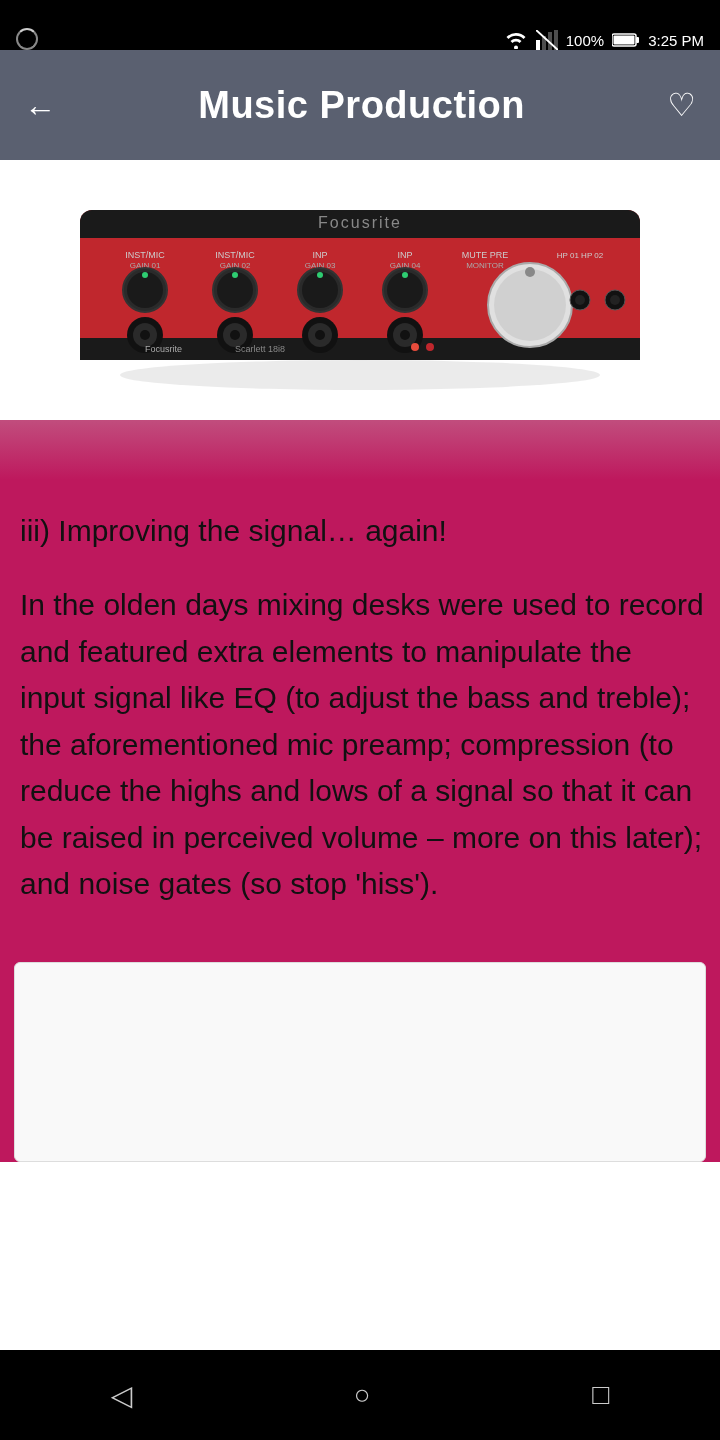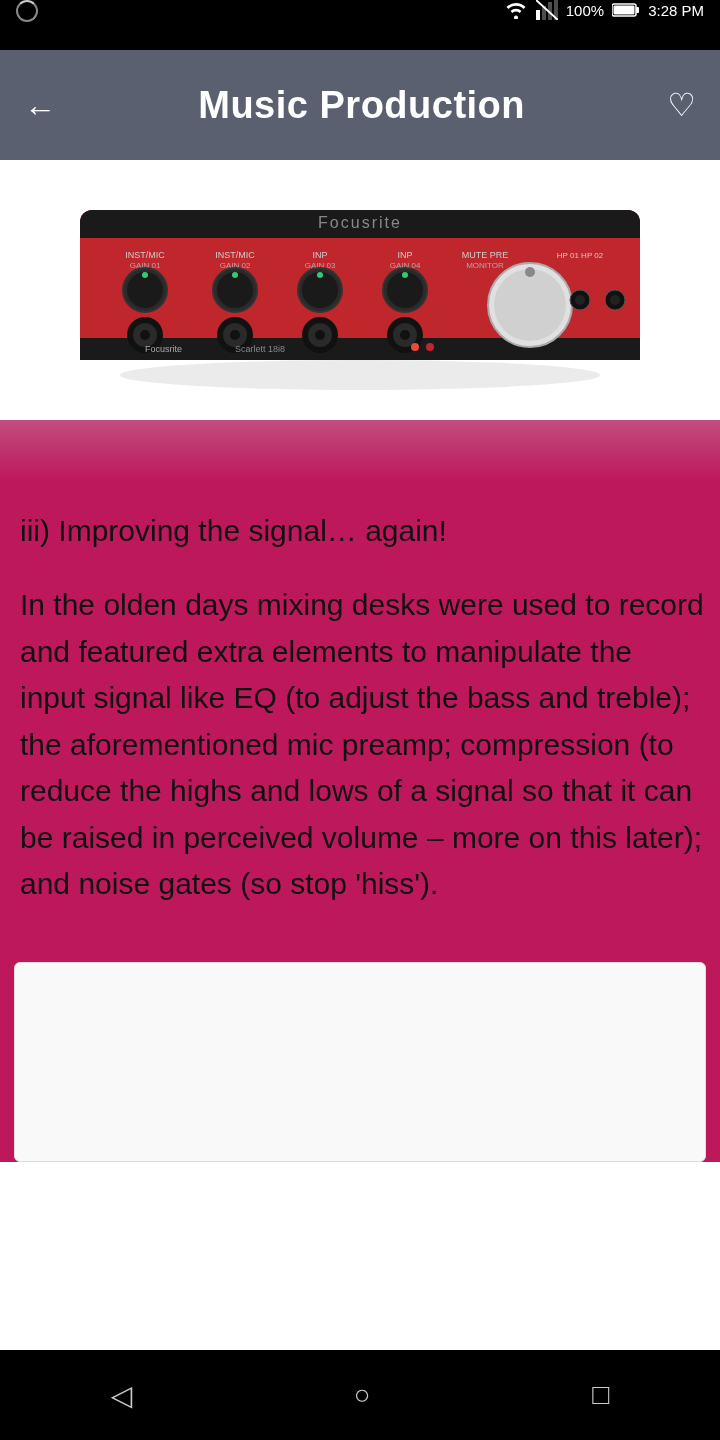--- a/index.html
+++ b/index.html
@@ -11,21 +11,21 @@
       font-family: sans-serif;
       overflow-x: hidden;
     }
 
     
     .status-bar {
       width: 720px;
       height: 50px;
       background: #000;
       display: flex;
-      align-items: flex-start;
+      align-items: flex-end;
       justify-content: space-between;
       padding: 0 16px;
     }
     .status-bar-left {
       display: flex;
       align-items: center;
     }
     .status-bar-right {
       display: flex;
       align-items: center;
@@ -177,21 +177,21 @@
       <line x1="0" y1="0" x2="22" y2="20" stroke="white" stroke-width="2"></line>
     </svg>
 
     <span>100%</span>
     <svg width="28" height="16" viewBox="0 0 28 16" fill="white">
       <rect x="0" y="2" width="24" height="12" rx="2" ry="2" fill="none" stroke="white" stroke-width="1.5"></rect>
       <rect x="24" y="5" width="3" height="6" rx="1" fill="white"></rect>
       <rect x="1.5" y="3.5" width="21" height="9" rx="1" fill="white"></rect>
     </svg>
 
-    <span>3:28 PM</span>
+    <span>3:25 PM</span>
   </div>
 </div>
 
 <div class="app-bar">
   <div class="back-btn">←</div>
   <div class="app-bar-title">Music Production</div>
   <div class="heart-btn">♡</div>
 </div>
 
 <div class="content">

